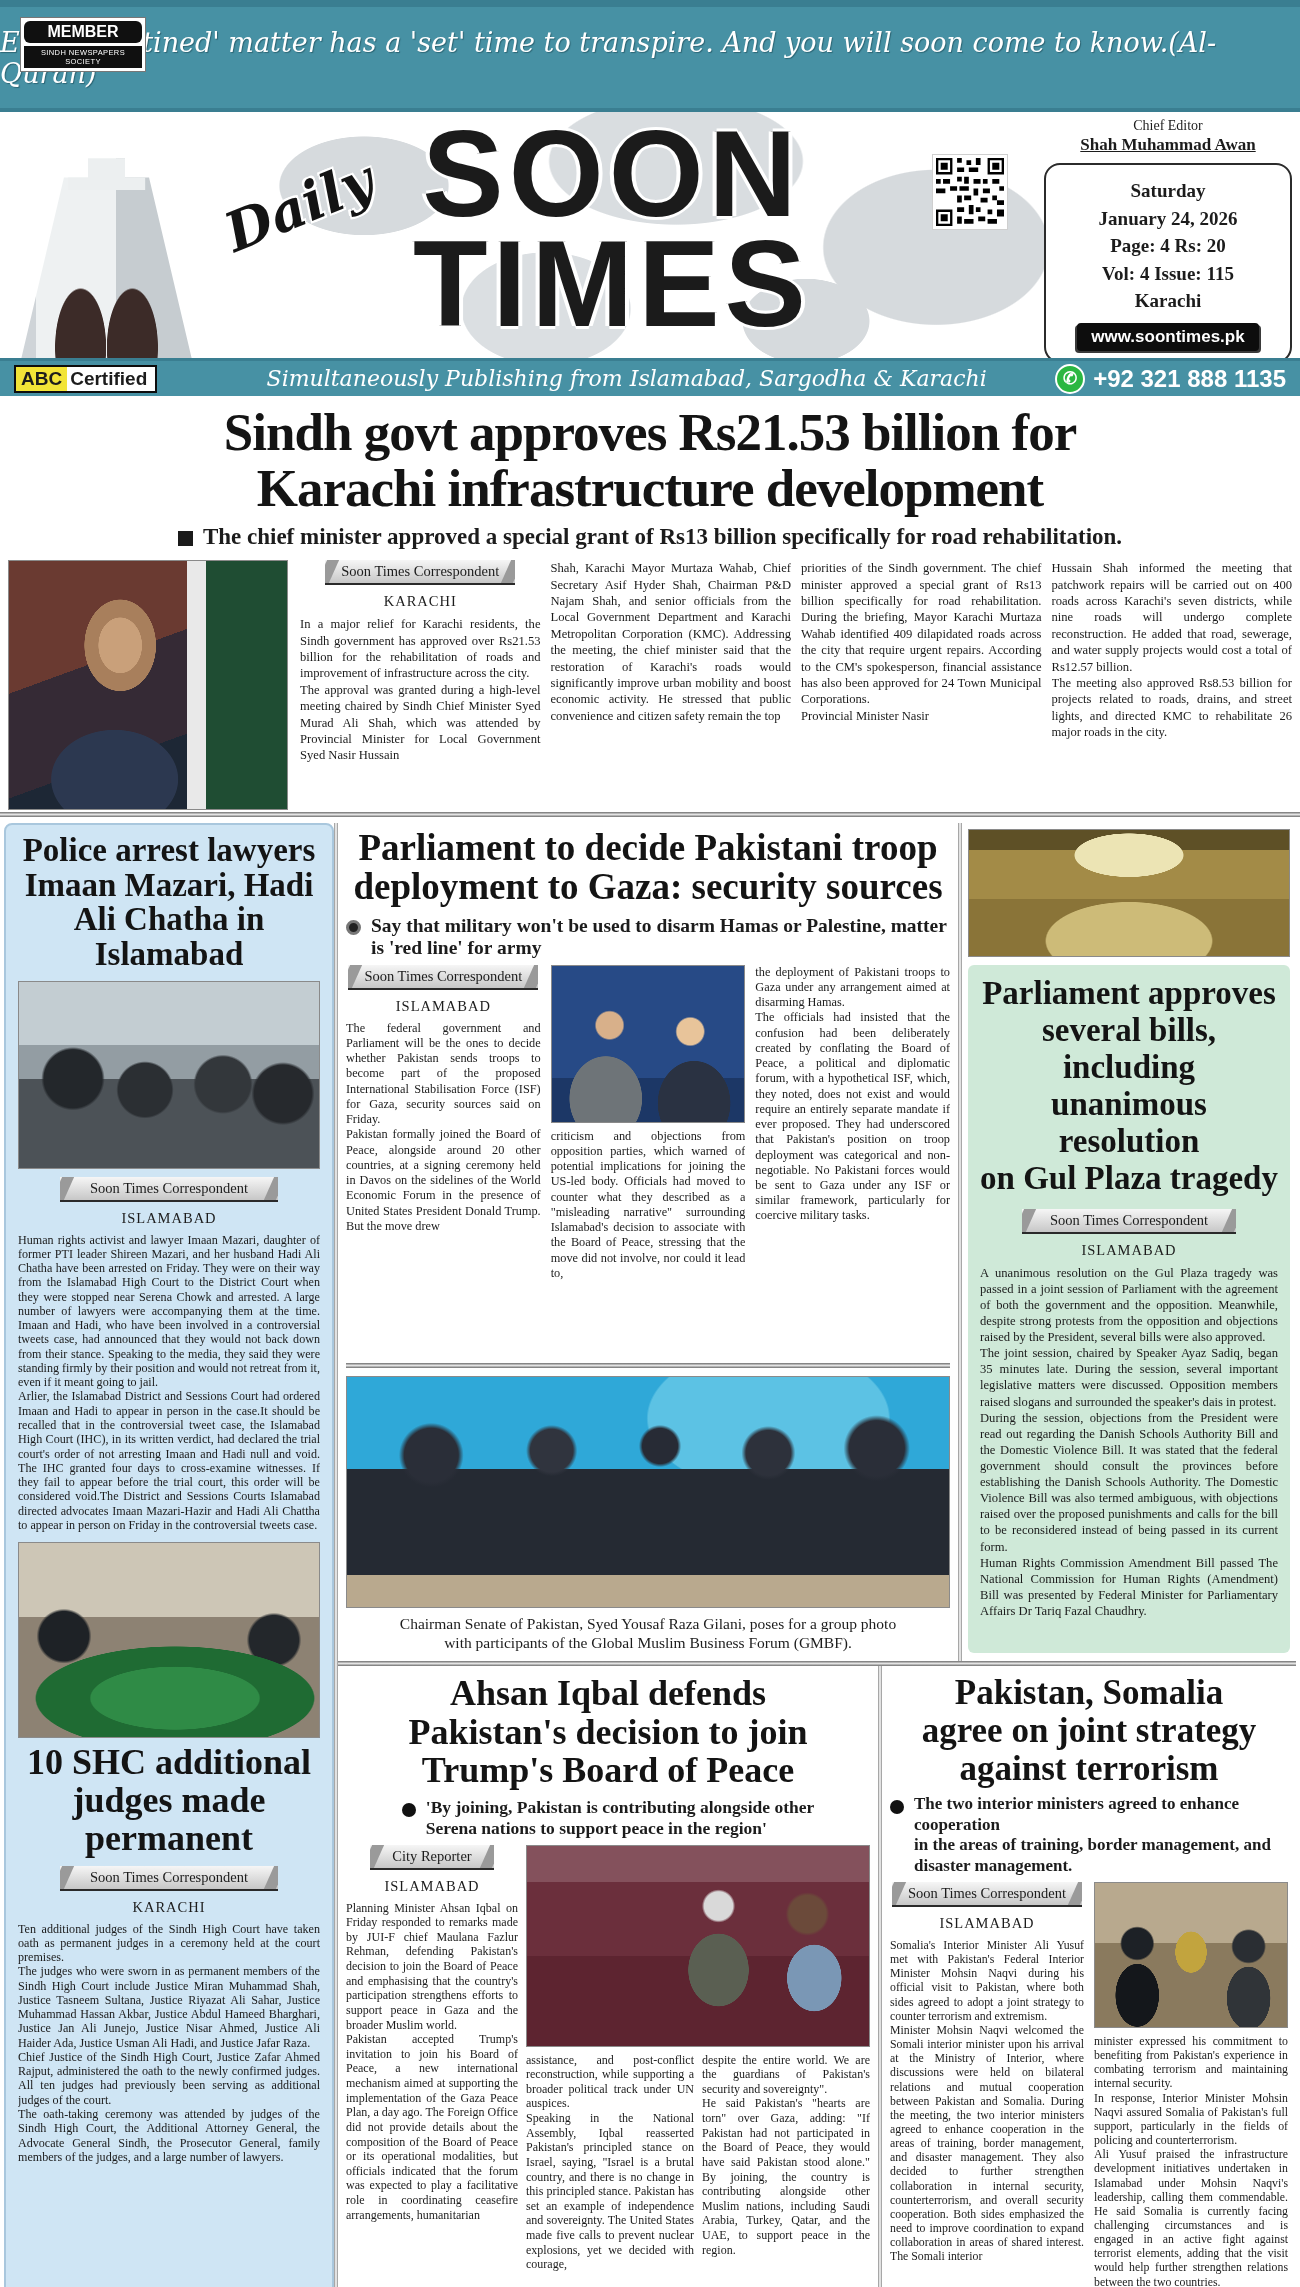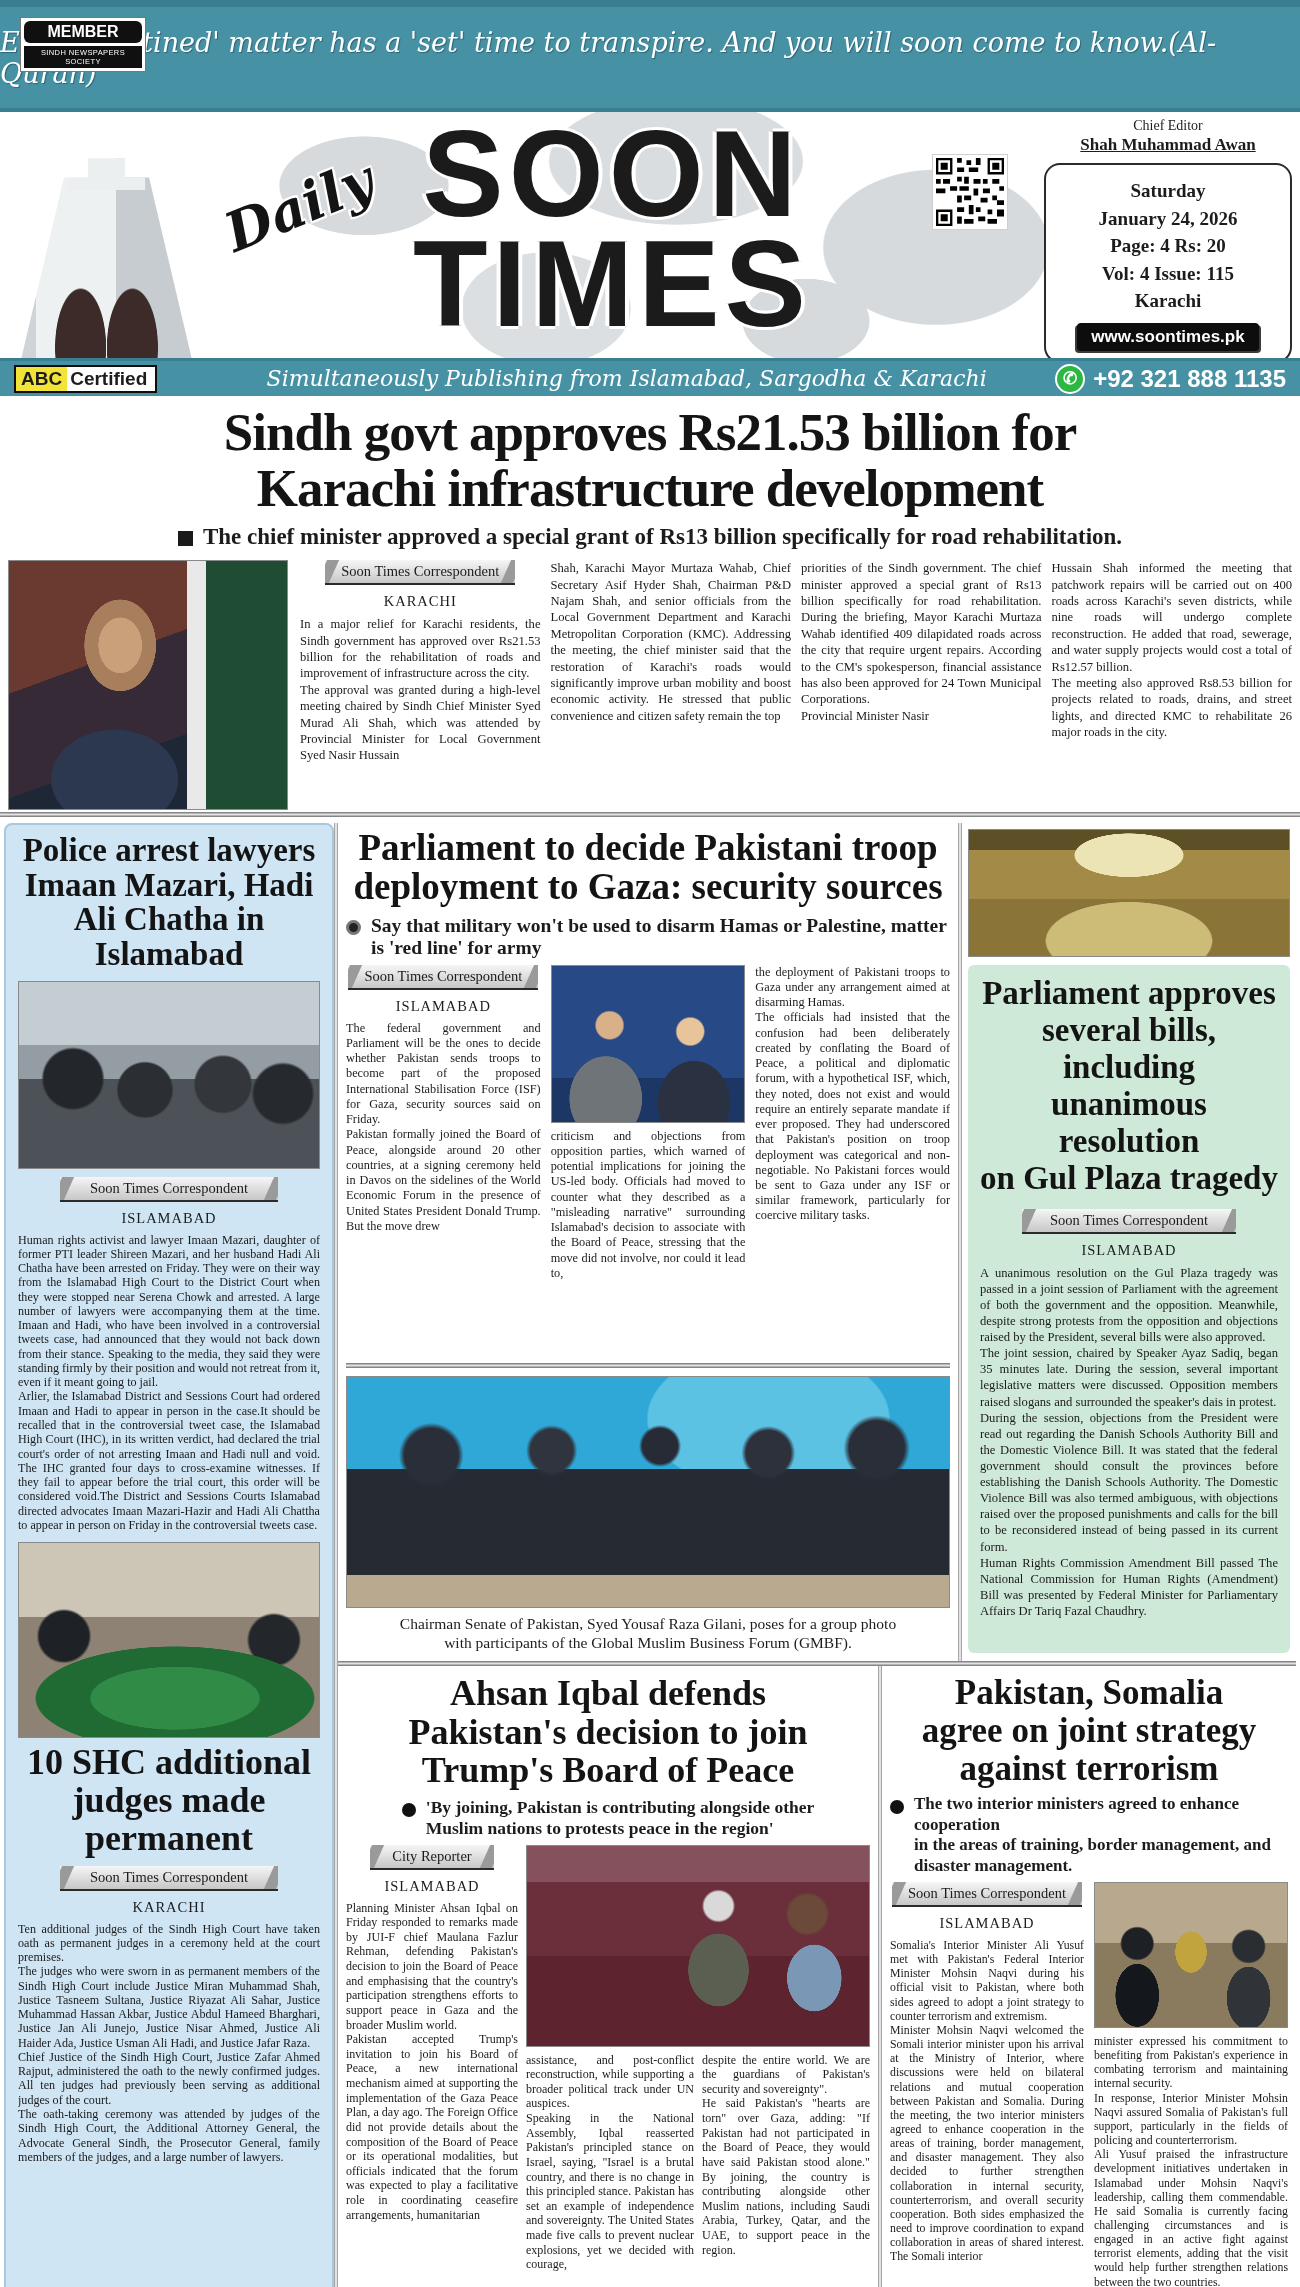--- a/index.html
+++ b/index.html
@@ -369,21 +369,21 @@
 
       <div class="bottom-row">
 
         <div class="ahsan">
           <div class="headline">Ahsan Iqbal defends
 Pakistan's decision to join
 Trump's Board of Peace</div>
           <div class="sub-bullet-row ahsan-subhead">
             <span class="dot-bullet"></span>
             <span>'By joining, Pakistan is contributing alongside other
-Muslim nations to protests peace in the region'</span>
+Serena nations to support peace in the region'</span>
           </div>
           <div class="ahsan-content">
             <div class="ahsan-col1">
               <div class="byline-wrap">
                 <div class="byline-box"><span>City Reporter</span></div>
                 <div class="dateline">ISLAMABAD</div>
               </div>
               <div class="body-text">Planning Minister Ahsan Iqbal on Friday responded to remarks made by JUI-F chief Maulana Fazlur Rehman, defending Pakistan's decision to join the Board of Peace and emphasising that the country's participation strengthens efforts to support peace in Gaza and the broader Muslim world.
 Pakistan accepted Trump's invitation to join his Board of Peace, a new international mechanism aimed at supporting the implementation of the Gaza Peace Plan, a day ago. The Foreign Office did not provide details about the composition of the Board of Peace or its operational modalities, but officials indicated that the forum was expected to play a facilitative role in coordinating ceasefire arrangements, humanitarian</div>
             </div>

